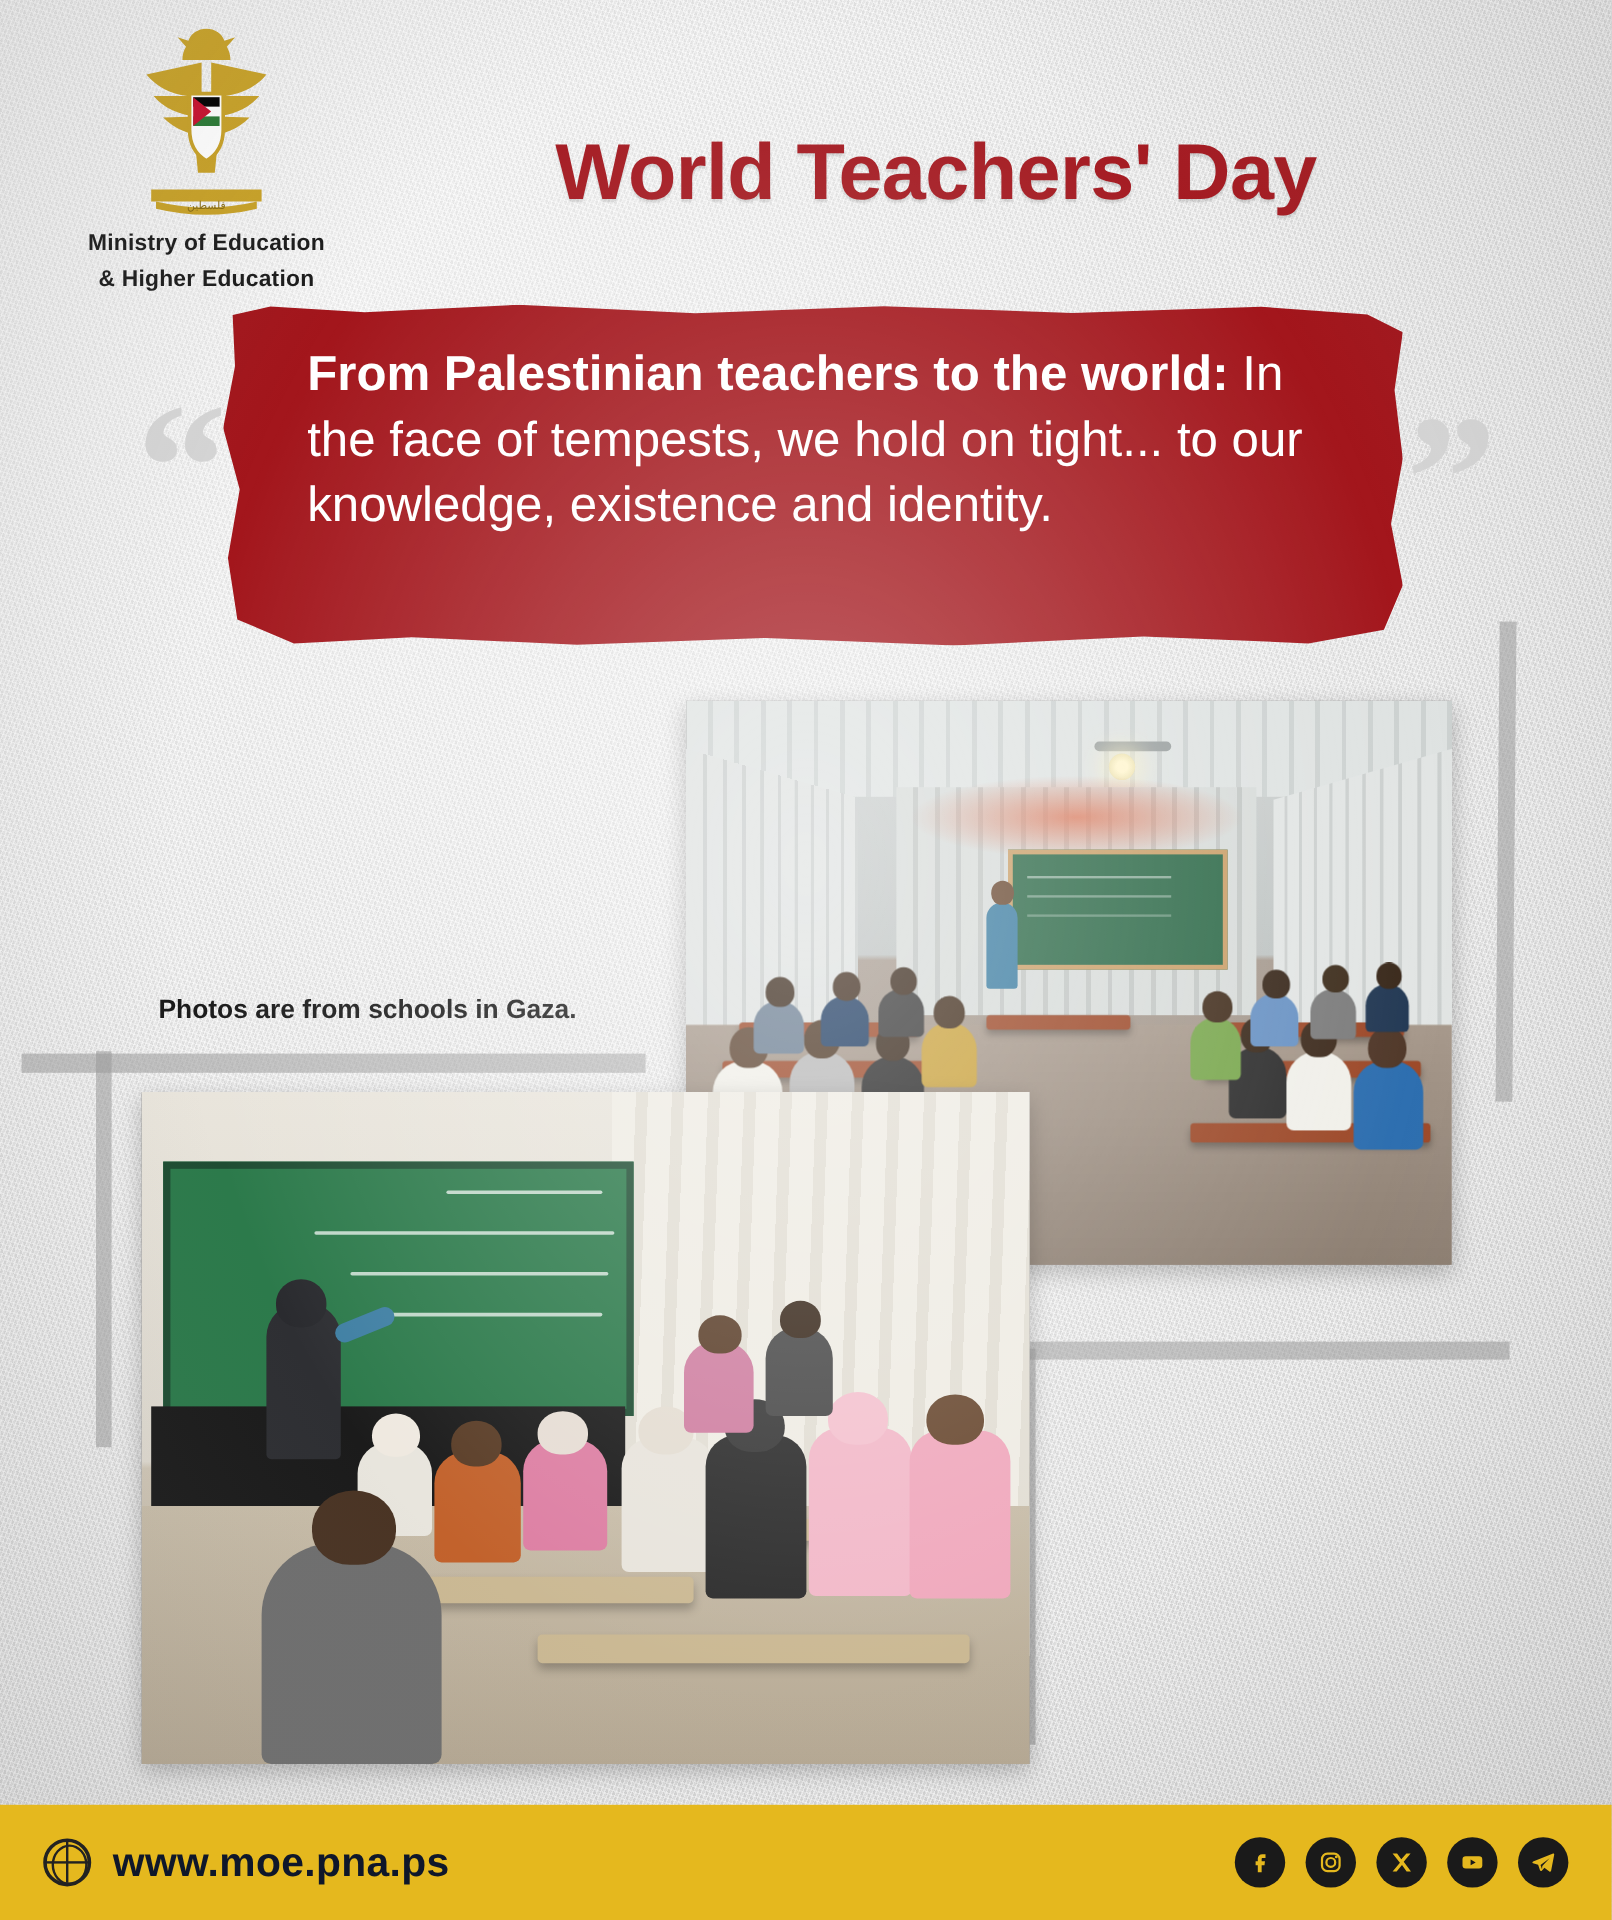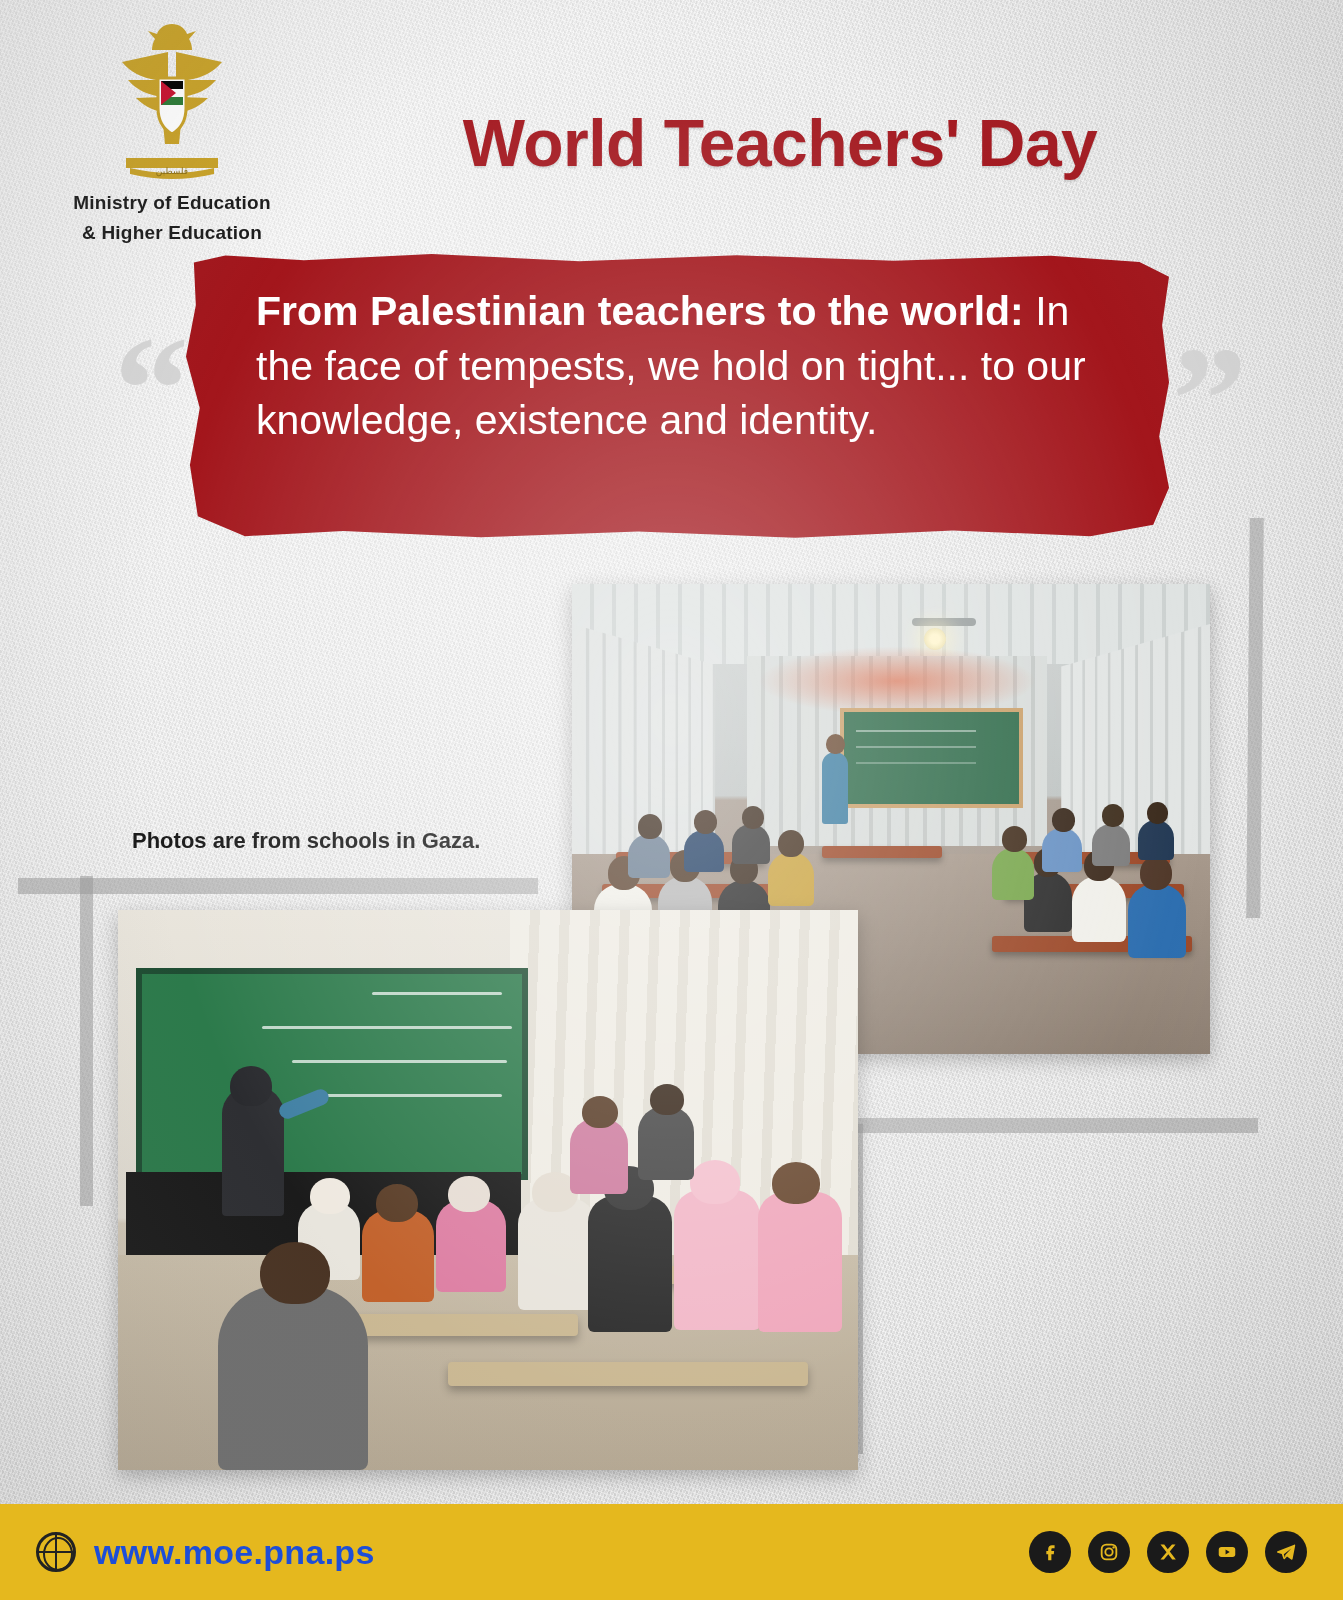--- a/index.html
+++ b/index.html
@@ -266,21 +266,21 @@
   }
   .globe::after {
     content: ""; position: absolute; left: -1px; top: 50%; width: 36px; height: 2px;
     background: #222; transform: translateY(-50%);
   }
   .globe i {
     position: absolute; left: 4px; top: 2px; width: 26px; height: 30px;
     border: 2px solid #222; border-radius: 50%;
   }
   .site-url {
-    font-size: 34px; font-weight: bold; color: #1d4ed8; letter-spacing: .3px;
+    font-size: 34px; font-weight: bold; color: #0f172a; letter-spacing: .3px;
   }
   .socials { display: flex; align-items: center; gap: 17px; }
   .soc {
     width: 42px; height: 42px; border-radius: 50%; background: #1a1a1a;
     display: flex; align-items: center; justify-content: center;
     color: #e5b81e; font-size: 22px; font-weight: bold;
   }
   .soc.ig {
     background: #1a1a1a;
   }

